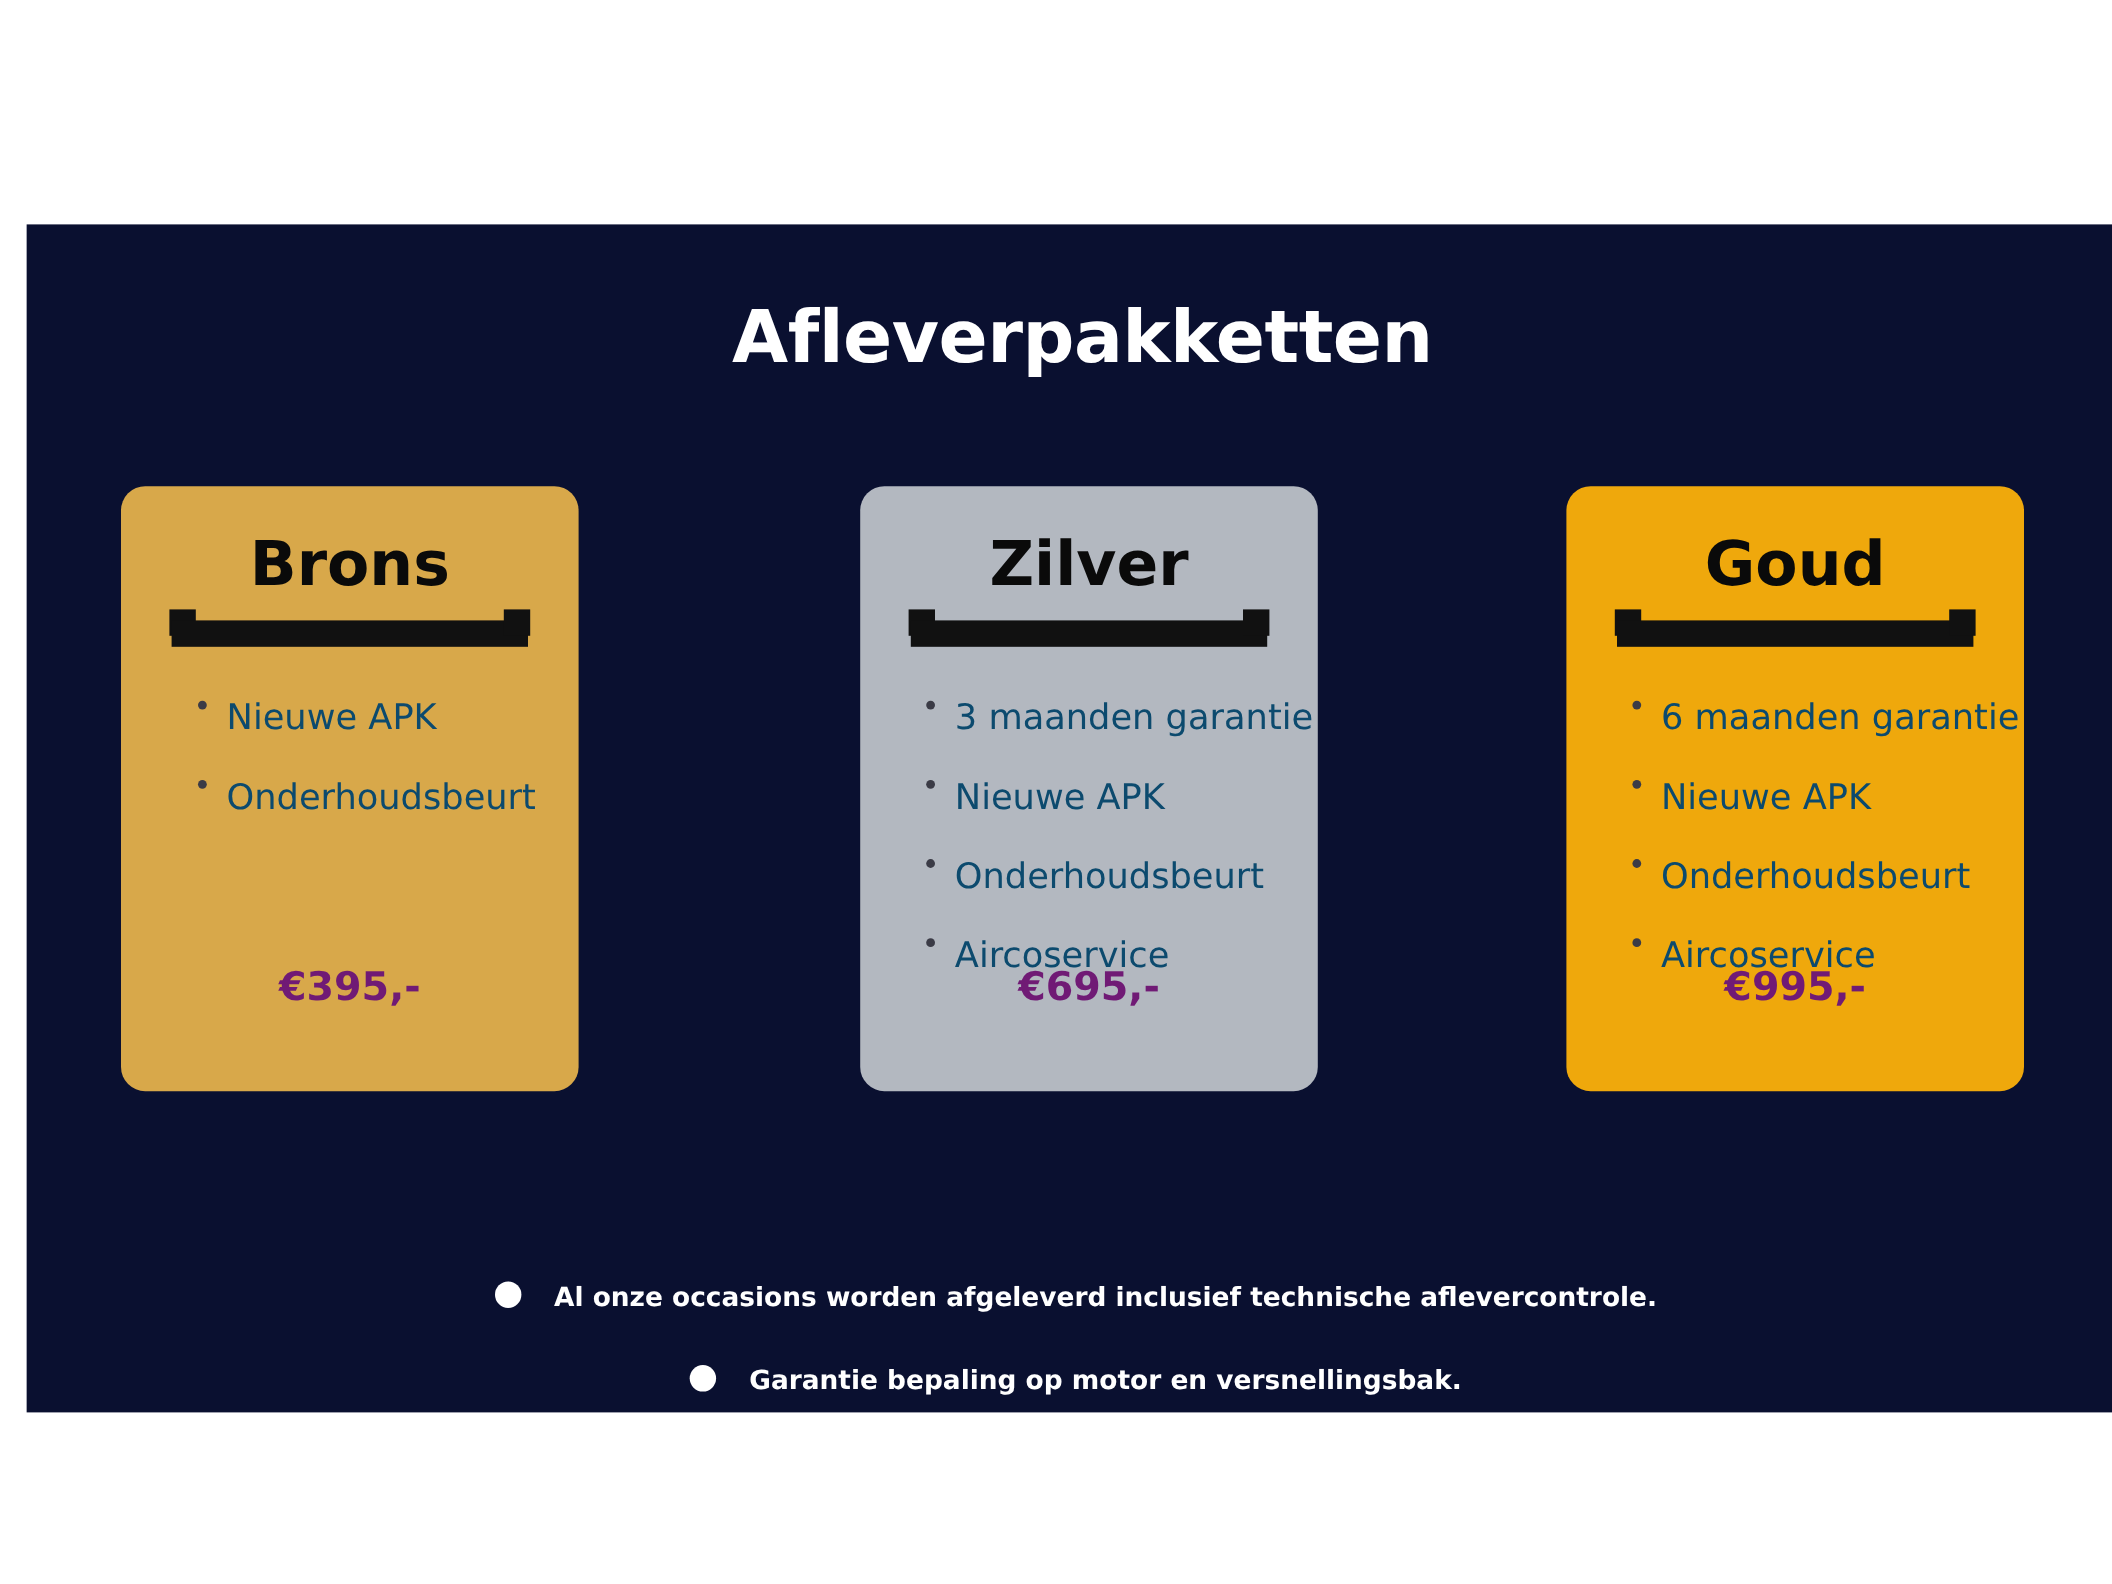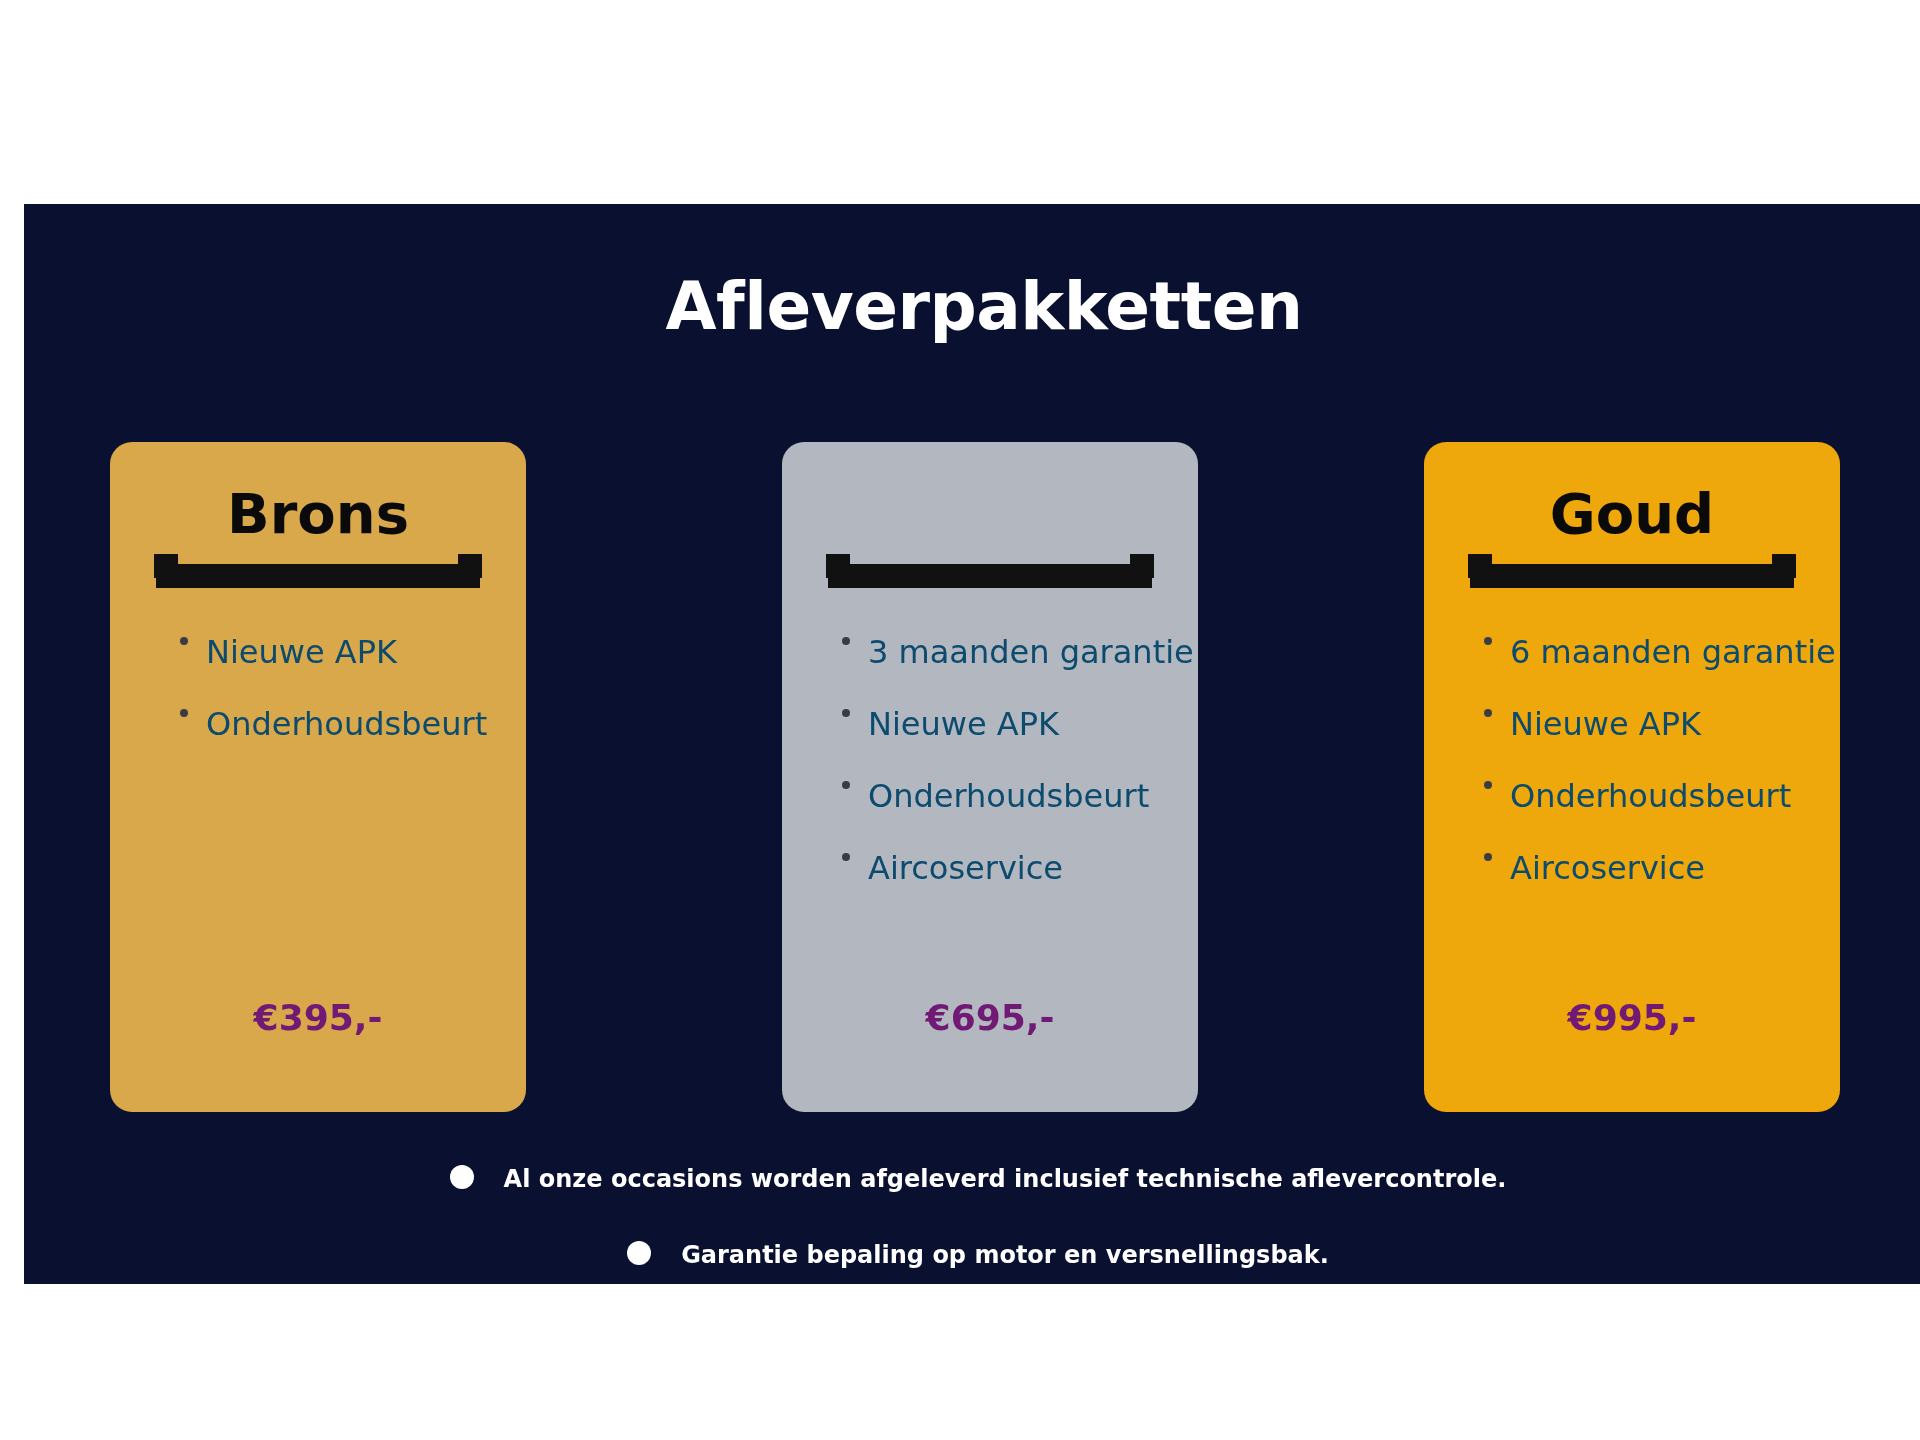--- a/index.html
+++ b/index.html
@@ -34,21 +34,21 @@
     font-size: 66px;
     font-weight: bold;
     letter-spacing: -0.5px;
     font-family: "DejaVu Sans", sans-serif;
   }
 
   .card {
     position: absolute;
     top: 418px;
     width: 416px;
-    height: 670px;
+    height: 550px;
     border-radius: 22px;
   }
   #card-brons { left: 86px;  background: #d8a84a; }
   #card-zilver{ left: 758px; background: #b3b8c0; }
   #card-goud  { left: 1400px;background: #efa80c; }
 
   .card-title {
     position: absolute;
     top: 32px;
     left: 0;
@@ -171,20 +171,21 @@
       <div class="cap right"></div>
     </div>
     <ul class="features">
       <li>Nieuwe APK</li>
       <li>Onderhoudsbeurt</li>
     </ul>
     <div class="price">€395,-</div>
   </div>
 
   <div class="card" id="card-zilver">
+    <div class="card-title">Zilver</div>
     <div class="rule">
       <div class="cap left"></div>
       <div class="bar"></div>
       <div class="cap right"></div>
     </div>
     <ul class="features">
       <li>3 maanden garantie</li>
       <li>Nieuwe APK</li>
       <li>Onderhoudsbeurt</li>
       <li>Aircoservice</li>

